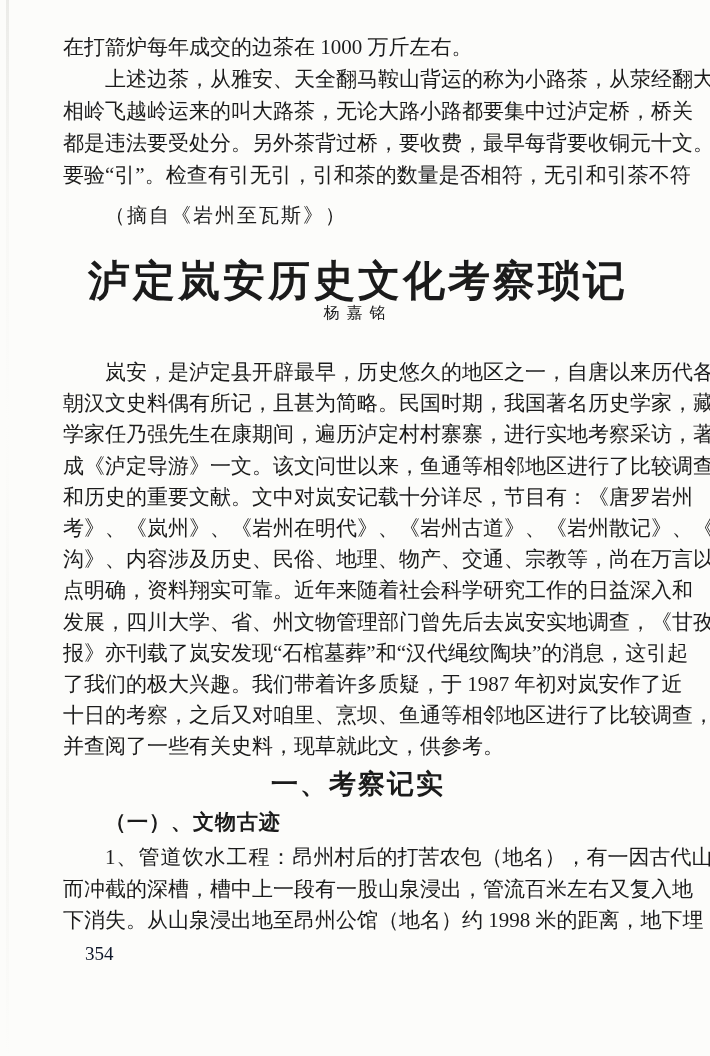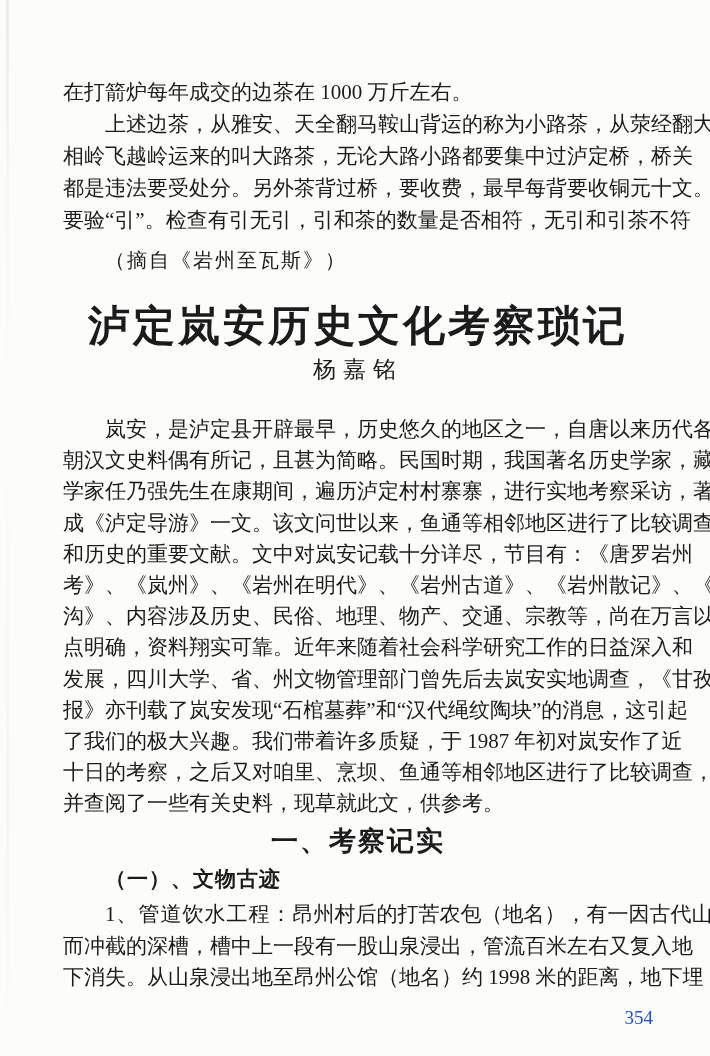--- a/index.html
+++ b/index.html
@@ -11,21 +11,21 @@
     overflow:hidden;
     font-family:"Liberation Serif", serif;
     color:#1b1b1b;
   }
   
   .scan-edge {
     position:absolute; left:6px; top:0; width:3px; height:100%;
     background:linear-gradient(to bottom, #ddddd9 0%, #f3f3f0 18%, transparent 40%, #eeeeea 75%, transparent 100%);
     opacity:.55;
   }
-  .content { padding:76px 0 0 63px; width:590px; }
+  .content { padding:31px 0 0 63px; width:590px; }
 
   .line {
     font-size:21px; line-height:32px; height:32px;
     white-space:nowrap; letter-spacing:0px;
   }
   .indent { padding-left:42px; }
 
   .source-line {
     margin-top:8px;
     font-size:20px; line-height:32px; height:32px;
@@ -35,22 +35,21 @@
   }
 
   .title {
     margin:30px 0 0 0;
     font-size:42px; line-height:40px;
     font-weight:bold;
     text-align:center;
     letter-spacing:3px;
   }
   .author {
-    margin-top:12px;
-    font-size:23px; line-height:24px;
+    font-size:16px; line-height:24px;
     text-align:center;
     letter-spacing:7px;
   }
 
   .body-para { margin-top:32px; }
   .body-para .line { line-height:31.2px; height:31.2px; }
 
   .section-heading {
     margin:6px 0 0 0;
     font-size:27px; line-height:32px;
@@ -66,25 +65,24 @@
     padding-left:42px;
     font-family:"Liberation Sans", sans-serif;
     letter-spacing:1px;
   }
 
   .item-para { margin-top:4px; }
   .item-para .line { line-height:31.5px; height:31.5px; }
   .item-lead { letter-spacing:1px; }
 
   .page-number {
-    margin-top:10px;
+    margin-top:3px;
     padding-left:22px;
     font-size:19px; line-height:28px;
-    color:#1d4ed8;
-    text-align:right;
+    color:#0f172a;
   }
 </style>
 </head>
 <body>
 
 <div class="page">
   <div class="scan-edge"></div>
 
   <div class="content">
 

